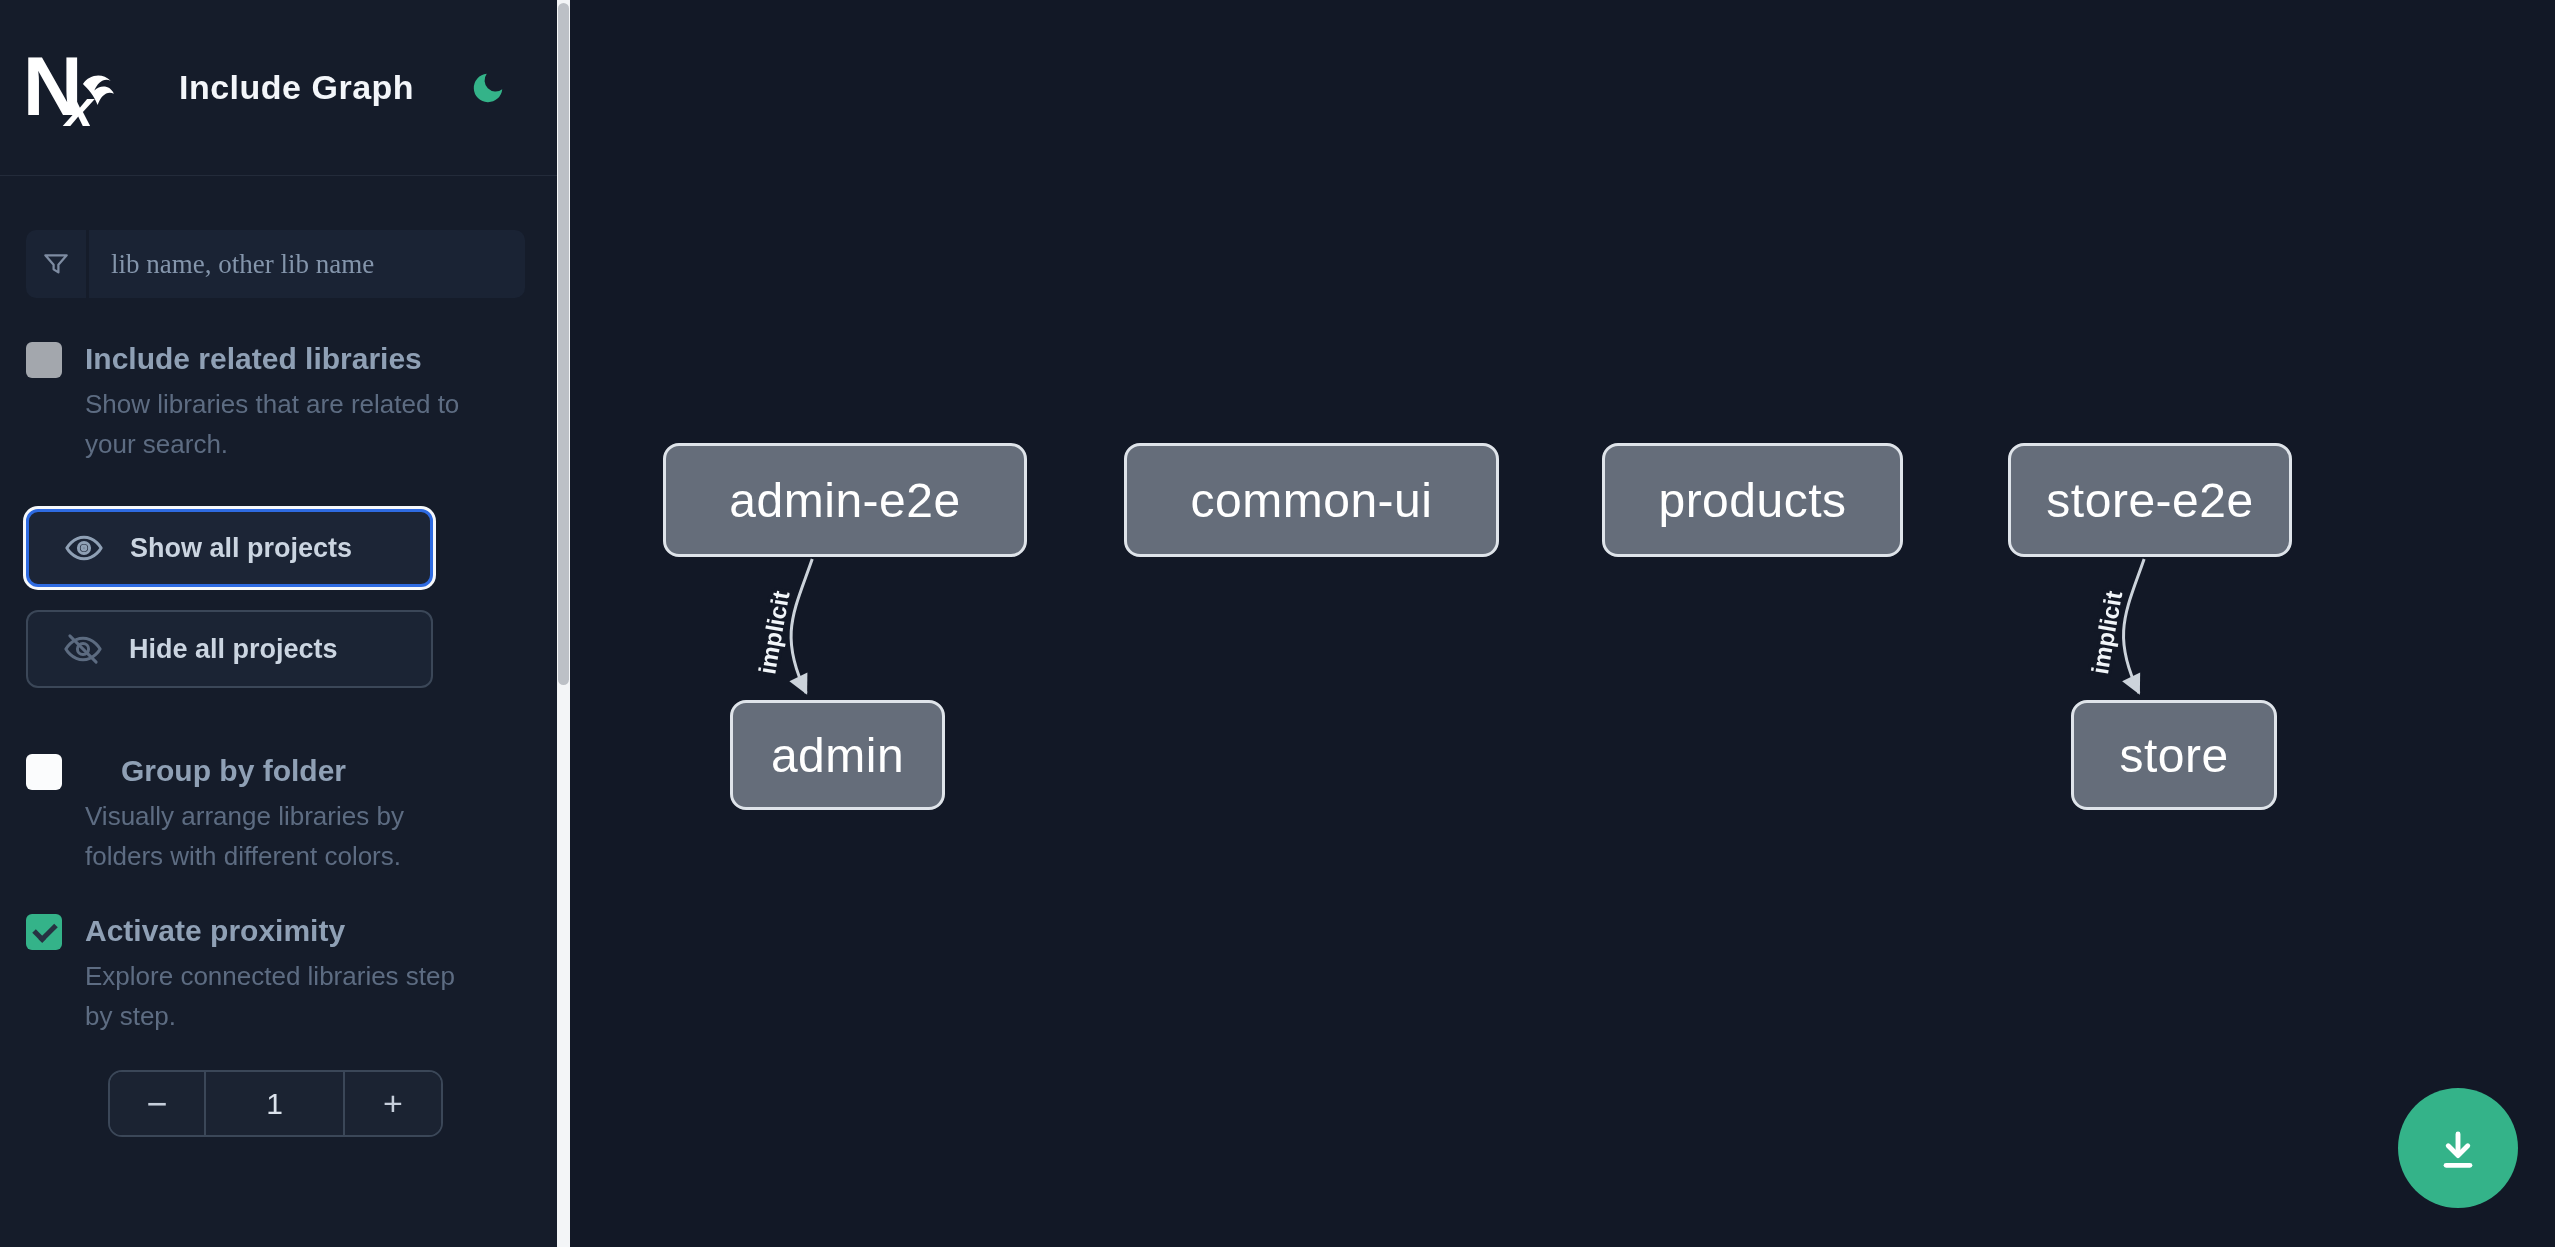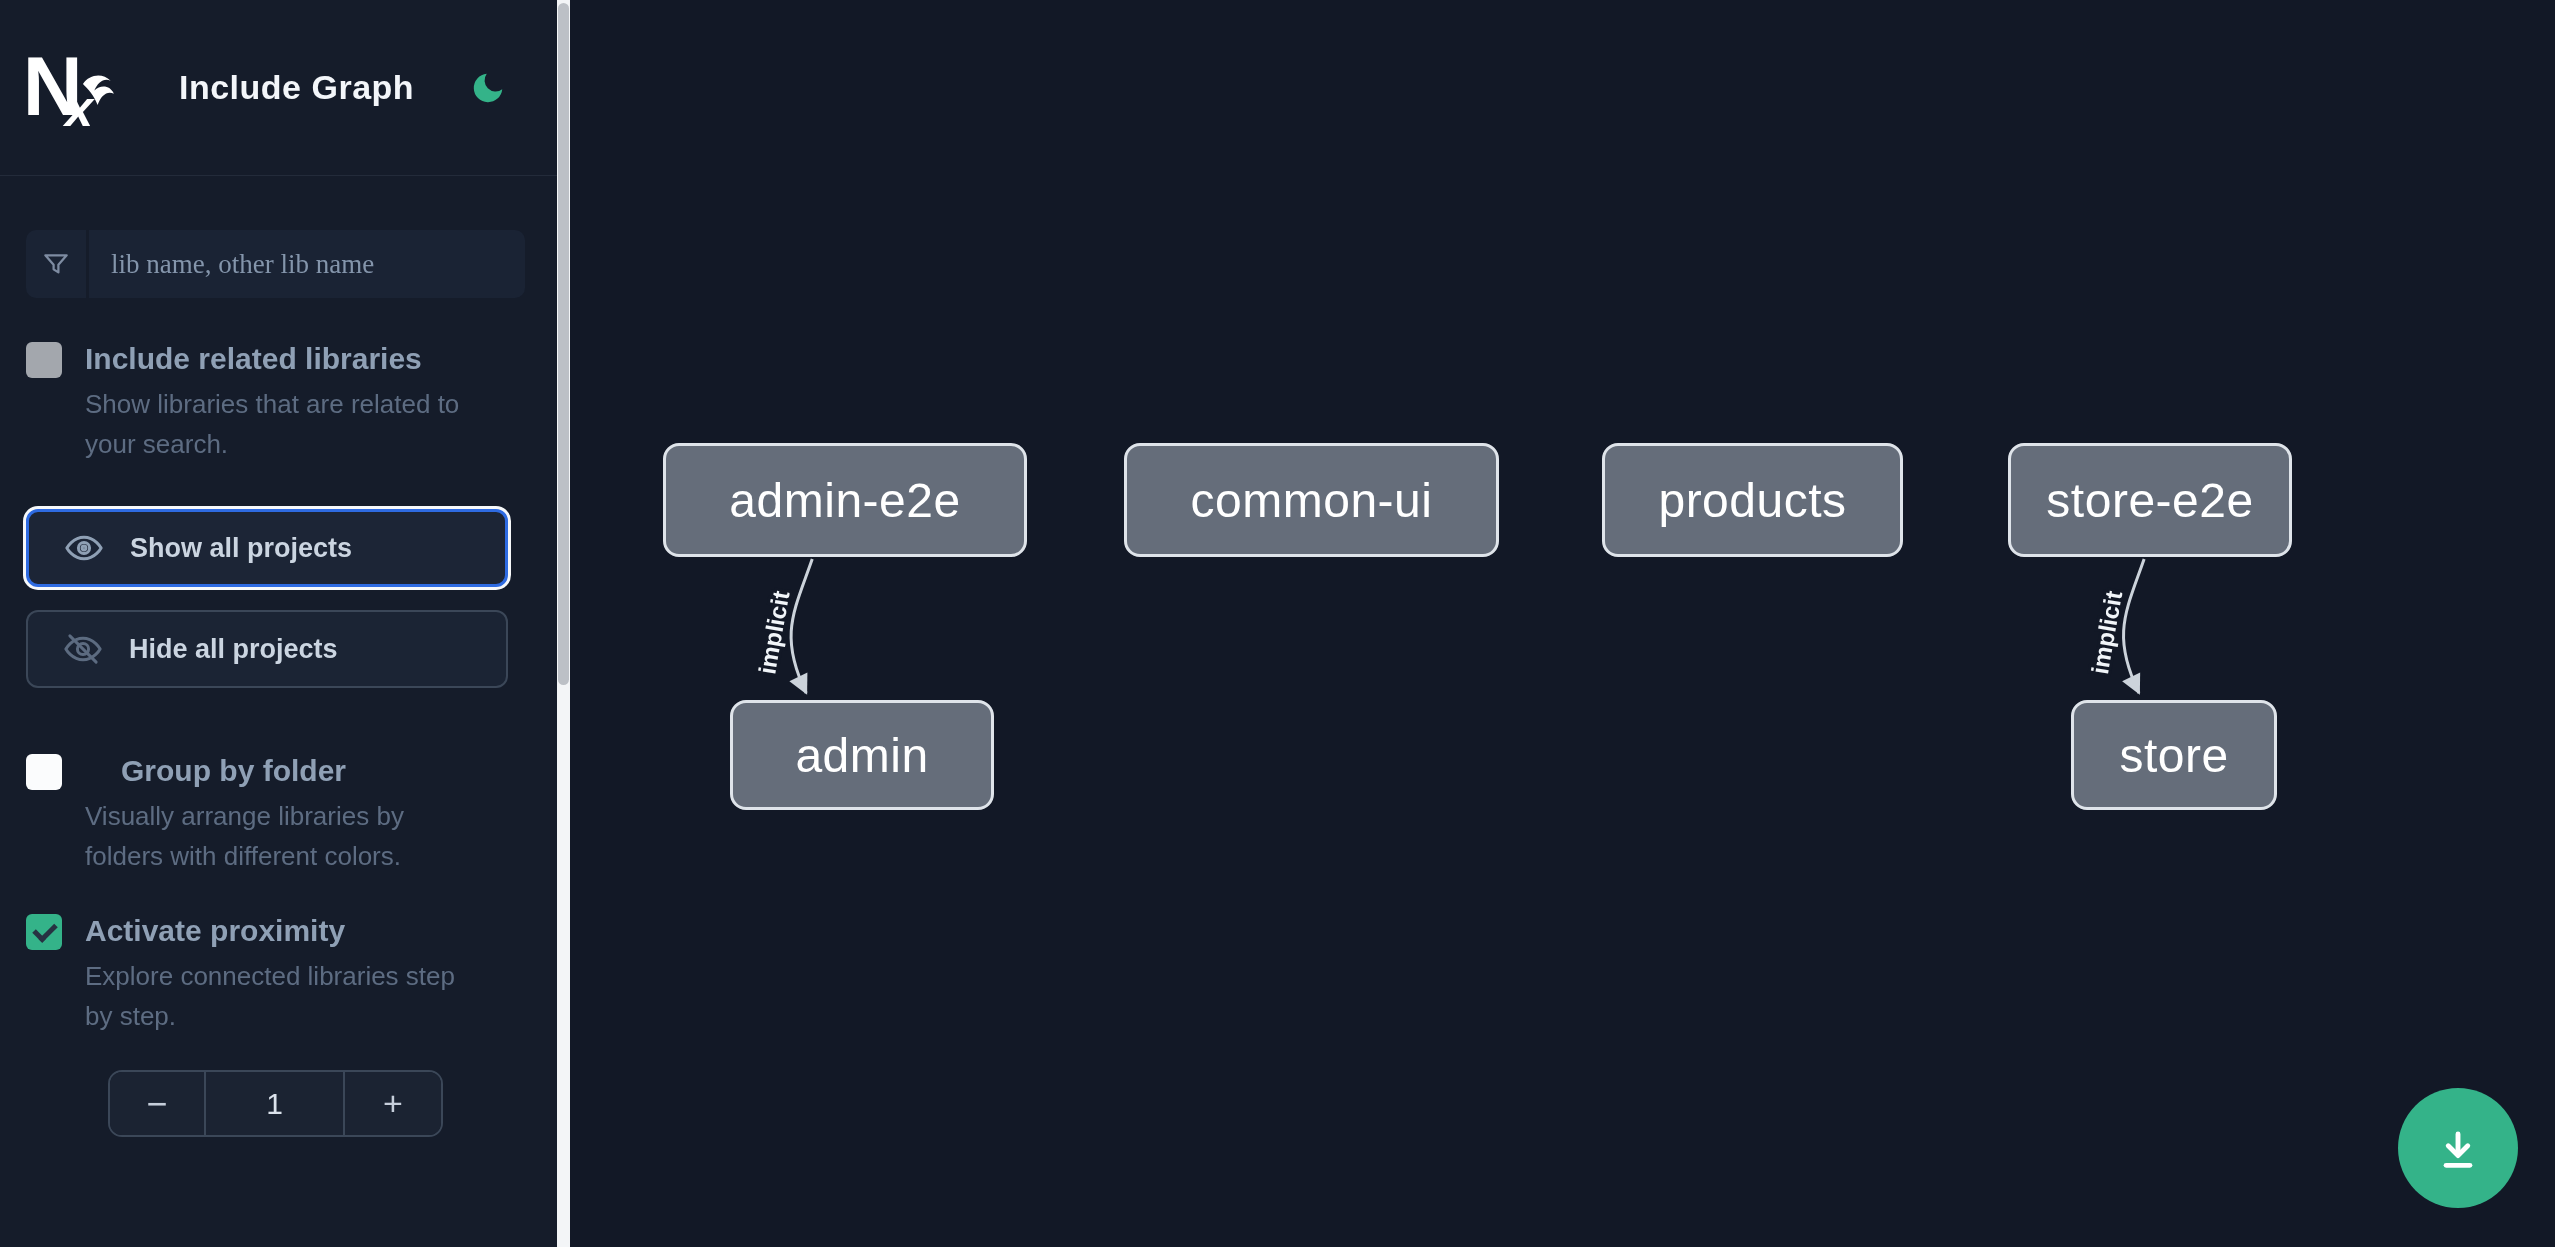--- a/index.html
+++ b/index.html
@@ -30,21 +30,21 @@
   .cb { width:36px; height:36px; border-radius:6px; flex:none; margin-top:2px; position:relative; }
   .cb-muted { background:#a3a7ad; }
   .cb-white { background:#fbfcfd; }
   .cb-teal  { background:#34b389; }
   .cb-teal::after { content:''; position:absolute; left:8px; top:9px; width:17px; height:9px;
        border-left:5px solid #273242; border-bottom:5px solid #273242; transform:rotate(-45deg); }
   .opt-text { margin-left:23px; width:460px; }
   .opt-title { font-size:30px; font-weight:700; color:#8fa0b5; line-height:38px; }
   .opt-desc { font-size:26px; color:#5d6c82; line-height:40px; margin-top:6px; white-space:pre-line; }
 
-  .btn { width:482px; height:78px; border-radius:12px; display:flex; align-items:center; gap:25px;
+  .btn { width:407px; height:78px; border-radius:12px; display:flex; align-items:center; gap:25px;
          padding-left:34px; background:#1b2434; color:#cbd5e1; font-size:27px; font-weight:600;
          font-family:"Liberation Sans",sans-serif; cursor:pointer; }
   .btn-show { margin-top:45px; border:3px solid #2e6be2; box-shadow:0 0 0 3px #f6f8fa; background:#1c2536; }
   .btn-hide { margin-top:23px; border:2px solid #3b4758; }
 
   .stepper { margin-top:34px; margin-left:82px; width:335px; height:67px; border:2px solid #3b4758;
              border-radius:14px; display:flex; color:#c6cedb; overflow:hidden; }
   .seg { display:flex; align-items:center; justify-content:center; background:#1b2332; cursor:pointer; }
   .seg-minus { width:96px; border-right:2px solid #3b4758; font-size:36px; }
   .seg-value { flex:1; font-size:30px; color:#dbe2ec; cursor:default; }
@@ -173,21 +173,21 @@
   <path d="M 242.23999999999998 559 C 224.23999999999998 611, 208.23000000000002 635, 236.23000000000002 693" fill="none" stroke="#ccd3db" stroke-width="3" marker-end="url(#arrow)"></path>
       <text x="212.23000000000002" y="634" text-anchor="middle" transform="rotate(-80 212.23000000000002 634)" class="edge-label">implicit</text>
       <path d="M 1574.12 559 C 1556.12 611, 1540.98 635, 1568.98 693" fill="none" stroke="#ccd3db" stroke-width="3" marker-end="url(#arrow)"></path>
       <text x="1544.98" y="634" text-anchor="middle" transform="rotate(-80 1544.98 634)" class="edge-label">implicit</text>
     </svg>
   <div id="nodes">
       <div class="gnode" style="left: 93px; top: 443px; width: 364px; height: 114px;">admin-e2e</div>
       <div class="gnode" style="left: 554px; top: 443px; width: 375px; height: 114px;">common-ui</div>
       <div class="gnode" style="left: 1032px; top: 443px; width: 301px; height: 114px;">products</div>
       <div class="gnode" style="left: 1438px; top: 443px; width: 284px; height: 114px;">store-e2e</div>
-      <div class="gnode" style="left: 160px; top: 700px; width: 264px; height: 110px;">admin</div>
+      <div class="gnode" style="left: 160px; top: 700px; width: 215px; height: 110px;">admin</div>
       <div class="gnode" style="left: 1501px; top: 700px; width: 206px; height: 110px;">store</div>
     </div>
   <button class="fab">
     <span style="display:flex;">
       <svg width="52" height="52" viewBox="0 0 48 48" fill="none" stroke="#ffffff" stroke-width="4.5" stroke-linecap="round" stroke-linejoin="round">
         <path d="M24 11v19"></path>
         <path d="M15 22l9 9 9-9"></path>
         <path d="M13 40h22"></path>
       </svg>
     </span>

